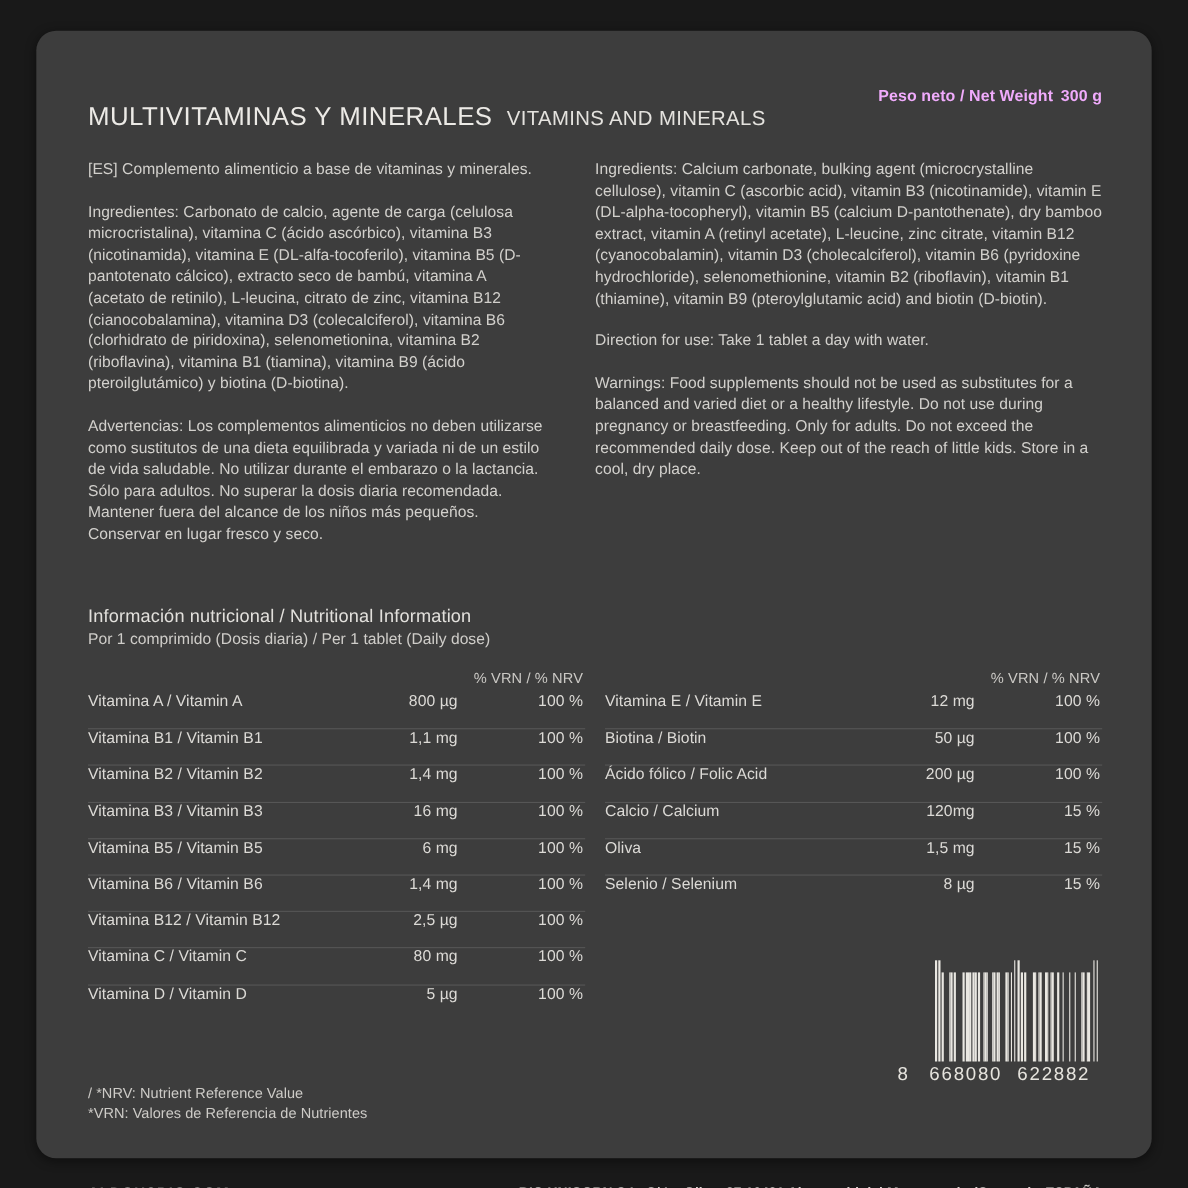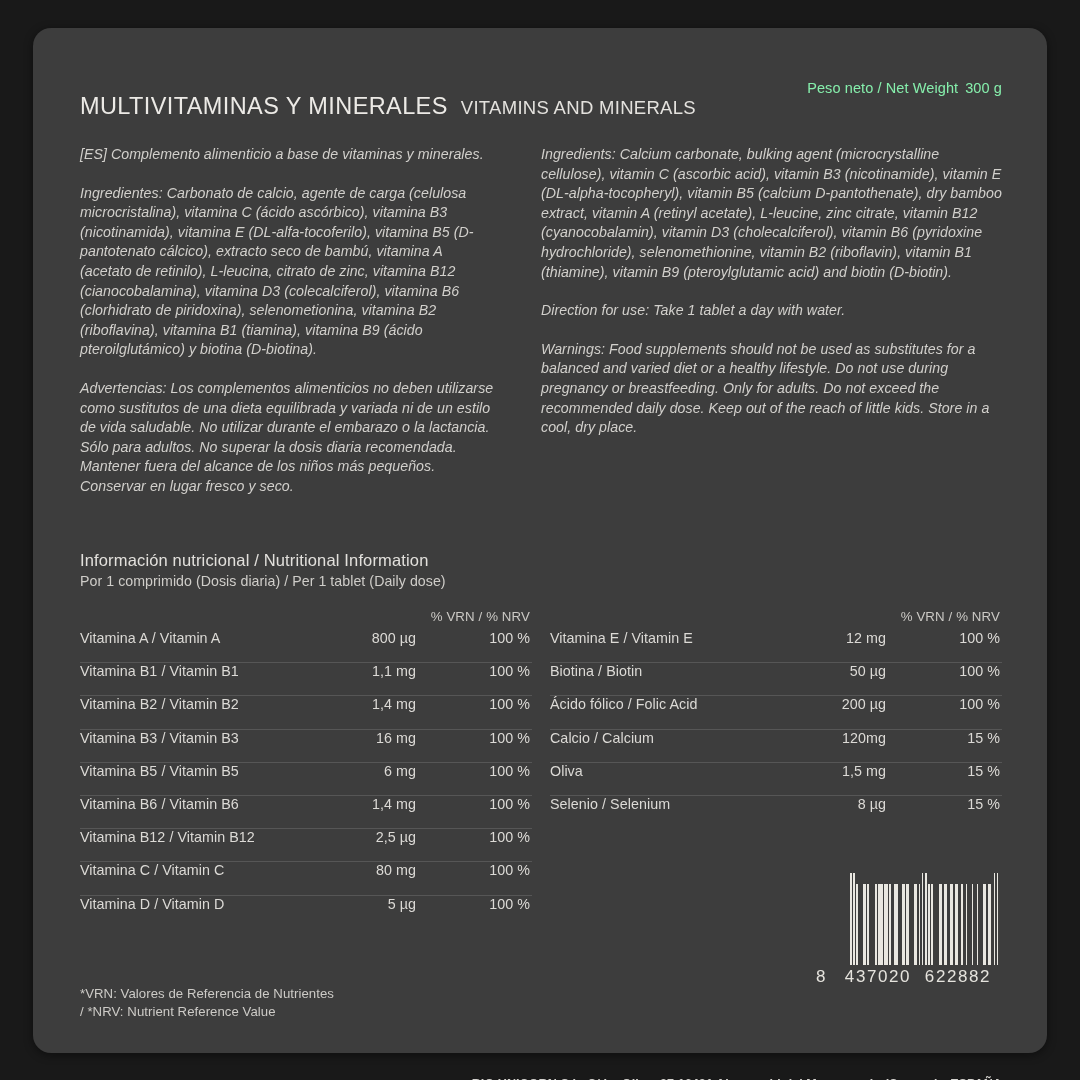--- a/index.html
+++ b/index.html
@@ -64,39 +64,39 @@
     font-size: 18.5px;
     color: #e4e2de;
     letter-spacing: 0.3px;
     font-weight: 400;
   }
   .netweight {
     position: absolute;
     right: 0;
     top: 7px;
     font-size: 14.5px;
-    color: #86efac;
+    color: #f0abfc;
     white-space: nowrap;
     letter-spacing: 0.1px;
+    font-weight: bold;
   }
   .netweight .nw-val { margin-left: 7px; }
 
   
   .cols {
     position: absolute;
     left: 0;
     top: 72px;
     width: 922px;
     display: flex;
     gap: 0;
   }
   .col {
     width: 461px;
     padding-right: 44px;
-    font-style: italic;
   }
   .col.right { padding-right: 0; width: 461px; }
 
   .para {
     font-size: 14.2px;
     line-height: 19.6px;
     color: #d2d0cc;
     margin-bottom: 19px;
     letter-spacing: 0.05px;
   }
@@ -351,22 +351,22 @@
               <div class="nrow">
                 <span class="n-name">Selenio / Selenium</span>
                 <span class="n-amount">8 µg</span>
                 <span class="n-pct">15 %</span>
               </div>
             </div>
         </div>
       </div>
 
       <div class="footnote">
+        <div> / *NRV: Nutrient Reference Value</div>
         <div>*VRN: Valores de Referencia de Nutrientes</div>
-        <div> / *NRV: Nutrient Reference Value</div>
       </div>
 
       <div class="barcode-block">
         <div class="barcode-bars" id="barcode-bars">
             <span class="bar guard" style="width: 1.62px; background: rgb(233, 231, 225);"></span>
             <span class="bar space" style="width: 1.62px;"></span>
             <span class="bar guard" style="width: 1.62px; background: rgb(233, 231, 225);"></span>
             <span class="bar space" style="width: 1.62px;"></span>
             <span class="bar short" style="width: 1.62px; background: rgb(233, 231, 225);"></span>
             <span class="bar space" style="width: 1.62px;"></span>
@@ -455,21 +455,21 @@
             <span class="bar short" style="width: 1.62px; background: rgb(233, 231, 225);"></span>
             <span class="bar short" style="width: 1.62px; background: rgb(233, 231, 225);"></span>
             <span class="bar space" style="width: 1.62px;"></span>
             <span class="bar space" style="width: 1.62px;"></span>
             <span class="bar guard" style="width: 1.62px; background: rgb(233, 231, 225);"></span>
             <span class="bar space" style="width: 1.62px;"></span>
             <span class="bar guard" style="width: 1.62px; background: rgb(233, 231, 225);"></span>
           </div>
         <div class="barcode-digits">
           <span class="bc-lead">8</span>
-          <span class="bc-left">437020</span>
+          <span class="bc-left">668080</span>
           <span class="bc-right">622882</span>
         </div>
       </div>
 
       <div class="footer">
         <div class="brand-site">ALDOUSBIO.COM</div>
         <div class="company">BIO UNICORN S.L. C/ La Oliva, 37 16431 Almonacid del Marquesado (Cuenca) - ESPAÑA</div>
       </div>
 
     </div>

